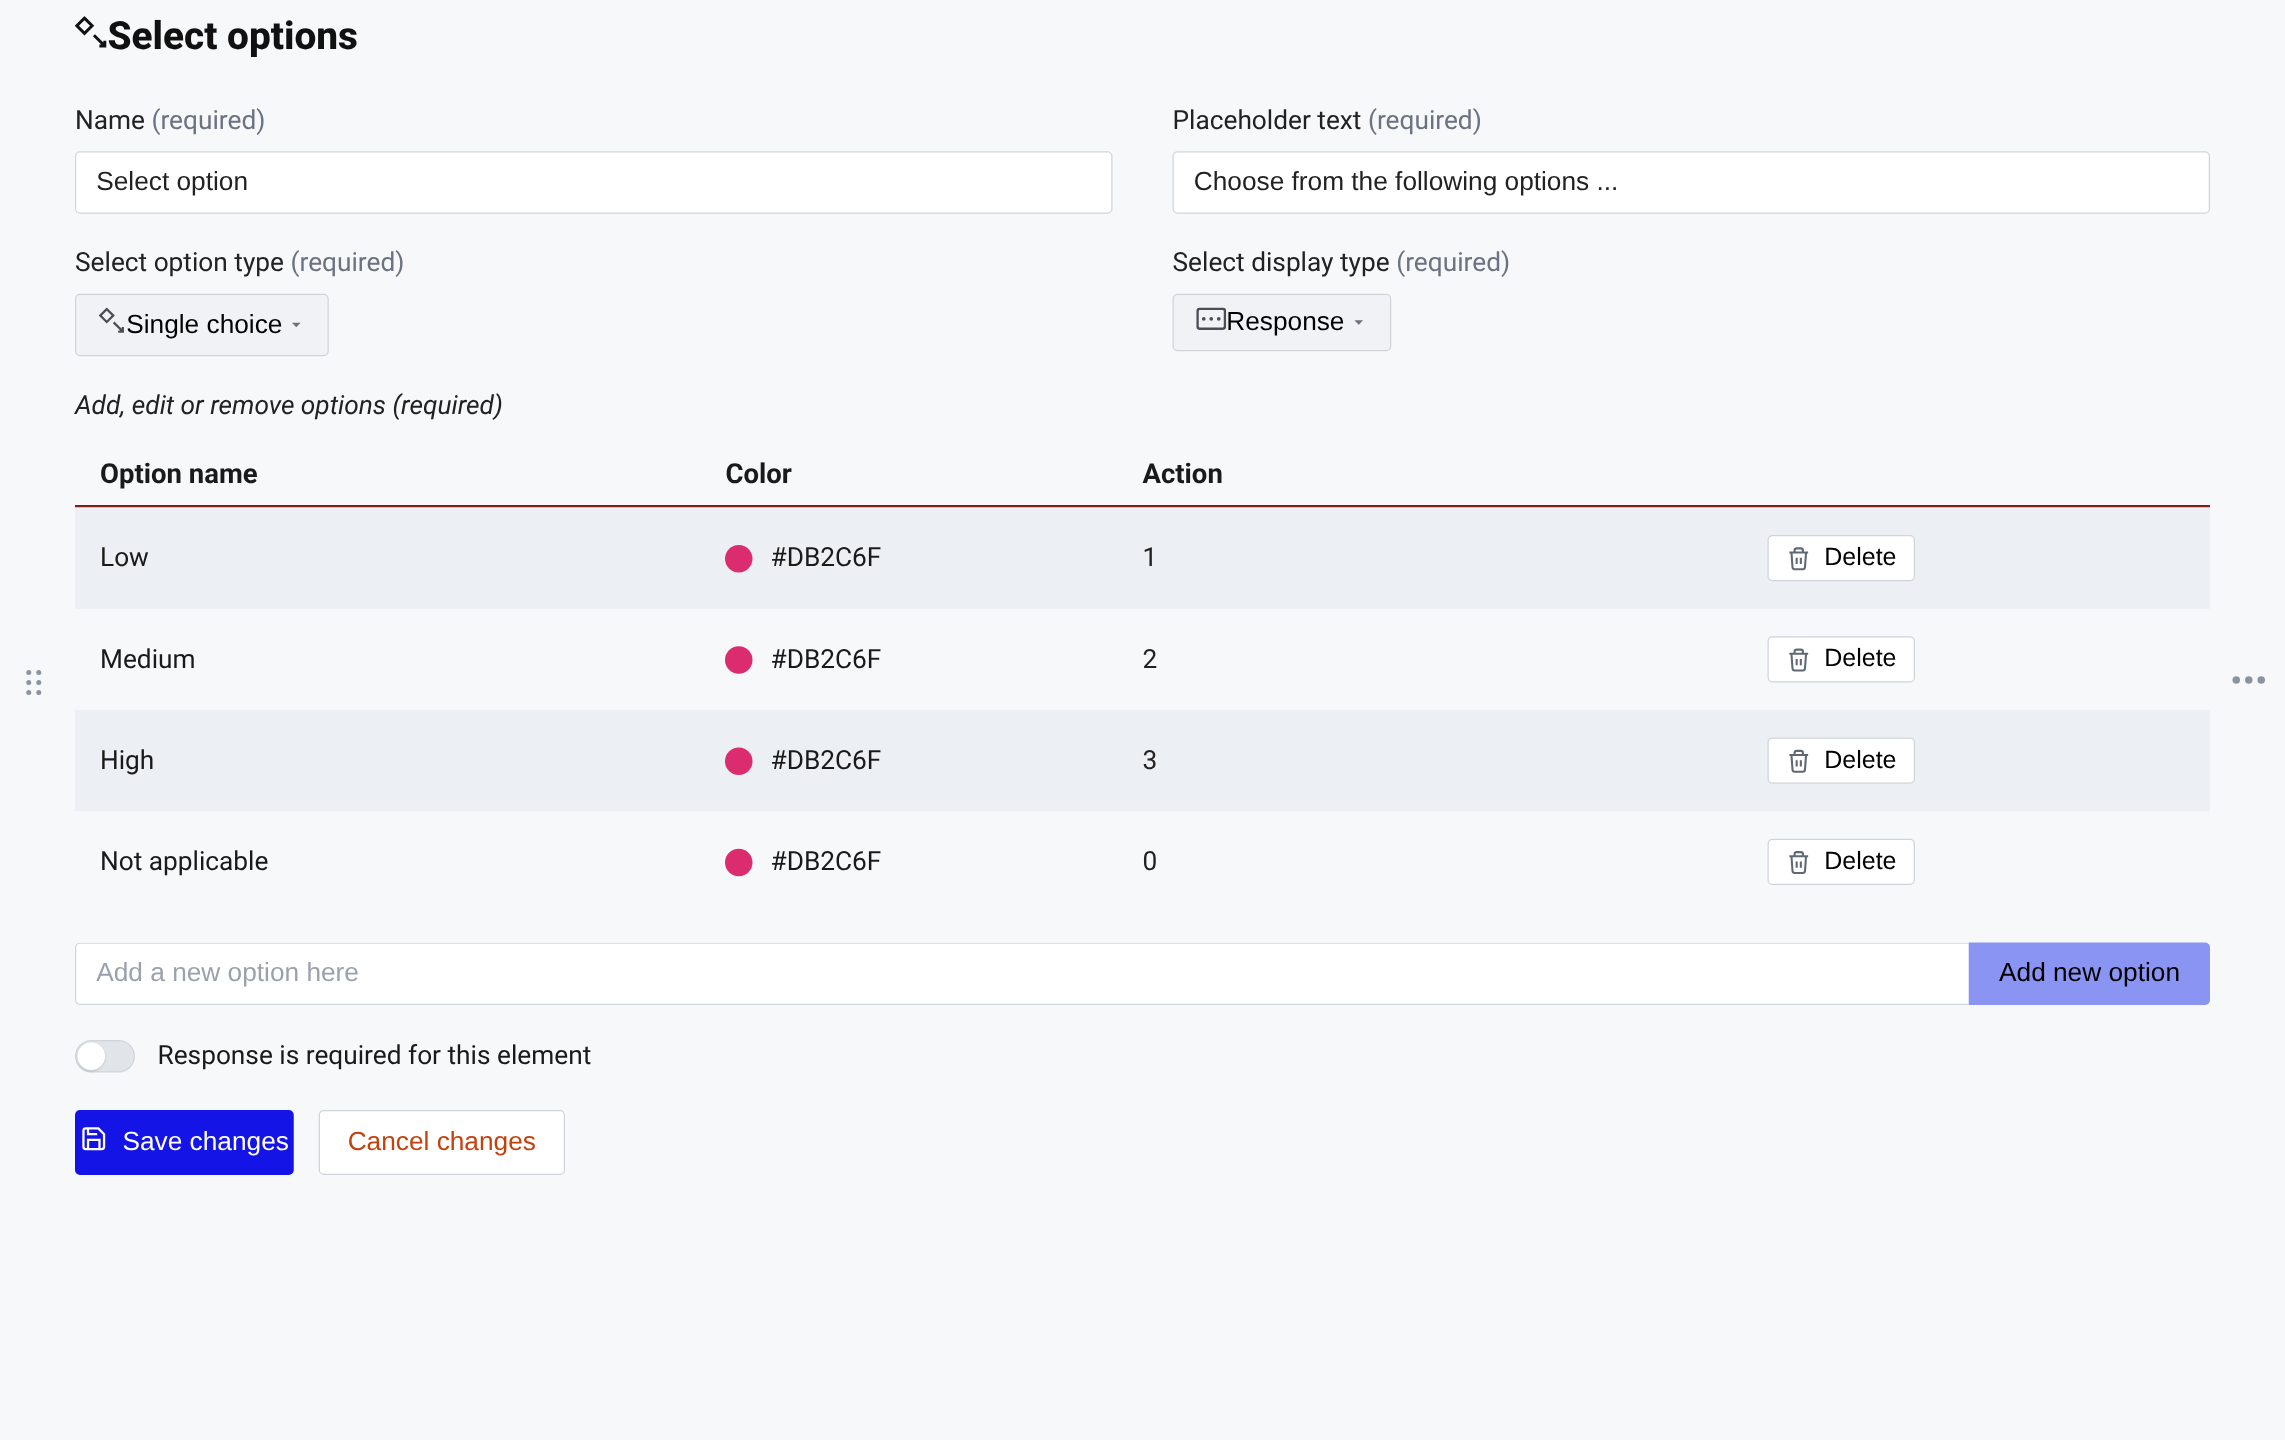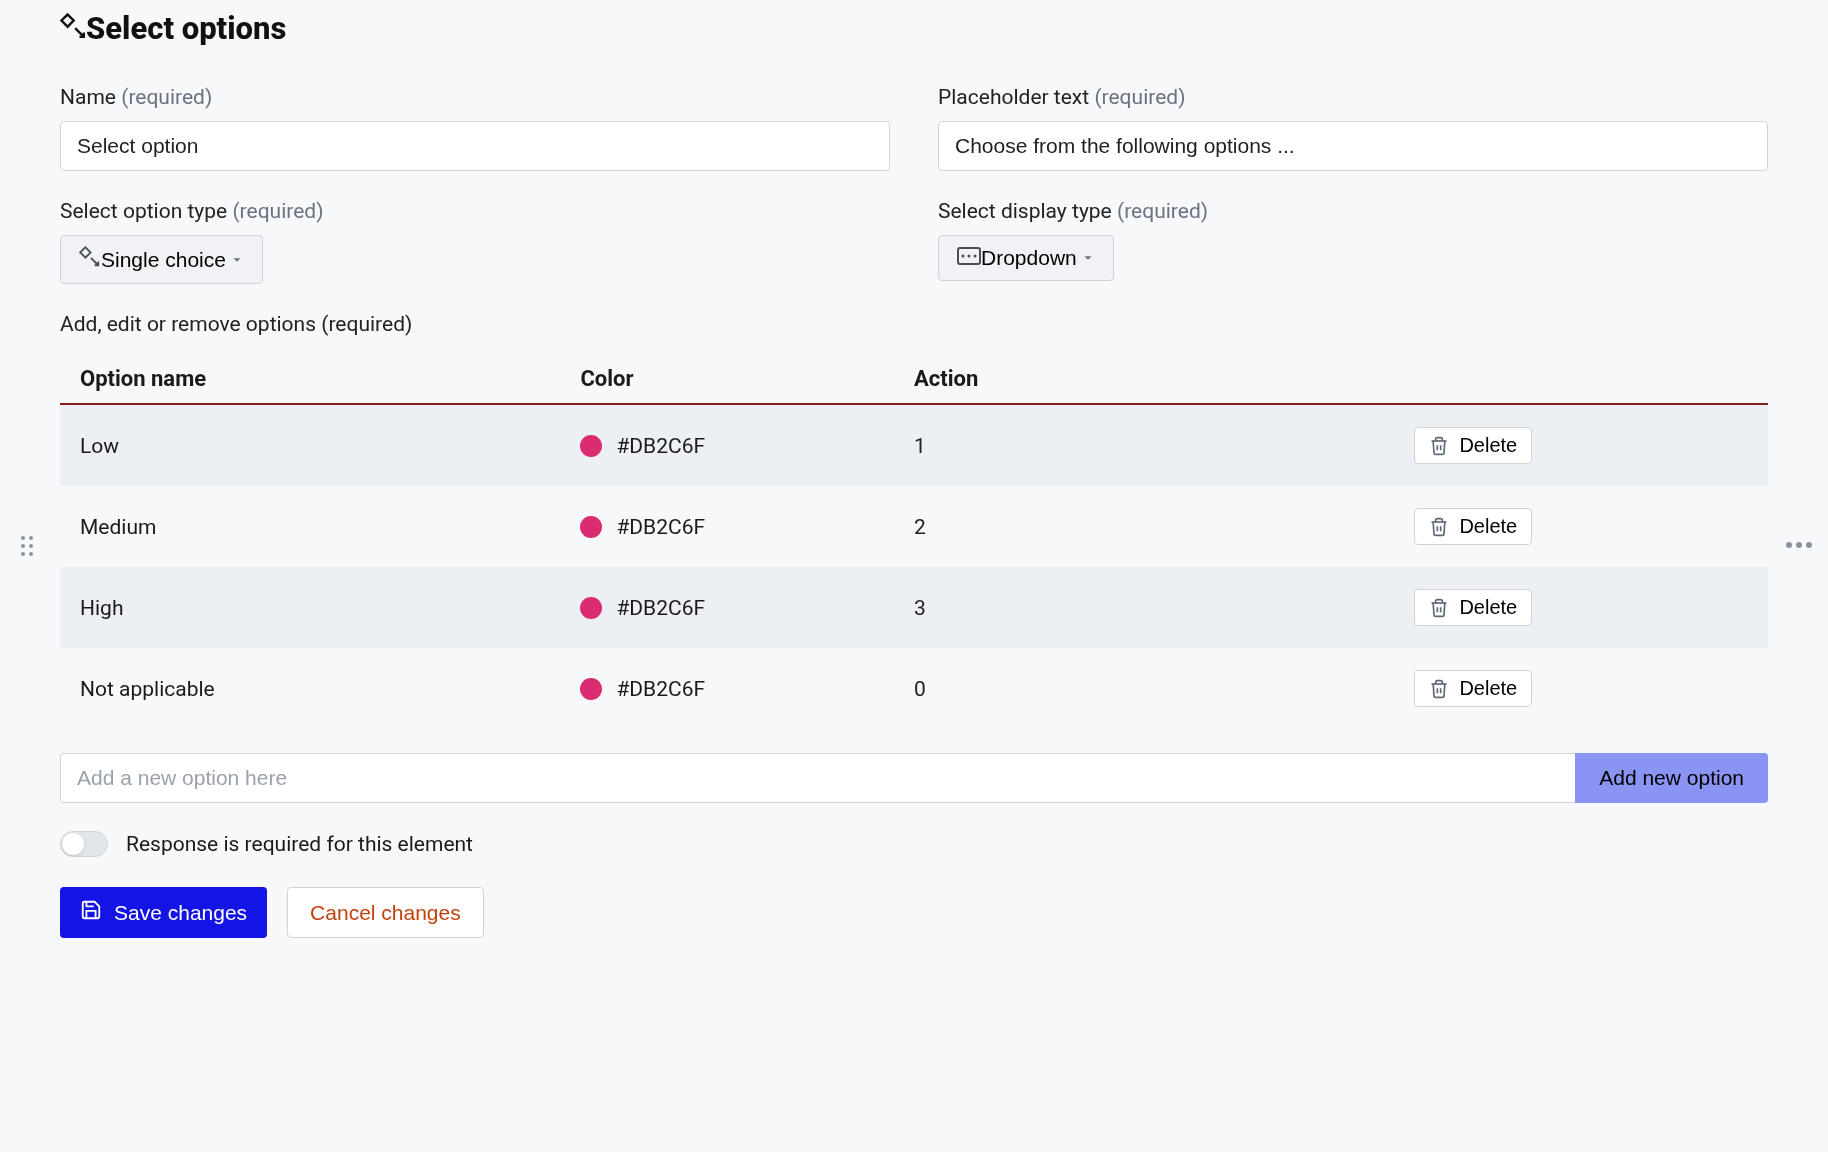--- a/index.html
+++ b/index.html
@@ -28,21 +28,21 @@
   .text-input {
     width: 100%; border: 1px solid #d0d5dd; border-radius: 4px;
     padding: 12px 16px; font-size: 21px; background: #fff; color: #222;
   }
   .select-btn {
     display: inline-flex; align-items: center; 
     border: 1px solid #cfd4db; border-radius: 4px;
     padding: 10px 18px; font-size: 21px; background: #f0f2f5; cursor: pointer; justify-content: space-between;
   }
   .select-btn svg.tail { margin-left: 4px; }
-  .section-label { font-size: 21px; color: #222; margin: 12px 0 18px 0; }
+  .section-label { font-size: 21px; color: #222; margin: 12px 0 18px 0; font-style: italic; }
 
   .table { width: 100%; }
   .thead { display: grid; grid-template-columns: 30% 20% 30% 20%;
     padding: 12px 20px; font-weight: 700; font-size: 22px; border-bottom: 2px solid #7f1d1d; }
   .trow { display: grid; grid-template-columns: 30% 20% 30% 20%;
     padding: 22px 20px; align-items: center; font-size: 21px; }
   .trow.alt { background: #eceff3; }
   .color-cell { display: flex; align-items: center; gap: 14px; }
   .swatch { width: 22px; height: 22px; border-radius: 50%; display: inline-block; }
   .numcell { color: #222; }
@@ -71,21 +71,21 @@
   }
   .toggle .knob {
     width: 22px; height: 22px; background: #fff; border-radius: 50%;
     position: absolute; top: 1px; left: 1px; box-shadow: 0 1px 2px rgba(0,0,0,.15);
   }
 
   .actions { display: flex; gap: 20px; margin-top: 30px; }
   .btn-primary {
     display: inline-flex; align-items: center; gap: 12px;
     background: #1414e6; color: #fff; border: none; border-radius: 4px;
-    padding: 12px 20px; font-size: 21px; cursor: pointer;
+    padding: 12px 4px; font-size: 21px; cursor: pointer;
   }
   .btn-secondary {
     background: #fff; color: #c2410c; border: 1px solid #cfd4db; border-radius: 4px;
     padding: 12px 22px; font-size: 21px; cursor: pointer;
   }
   svg { flex-shrink: 0; }
 </style>
 </head>
 <body>
 
@@ -163,21 +163,21 @@
       </div>
       <button class="select-btn">
         <span>
           <svg width="24" height="18" viewBox="0 0 24 18" fill="none" stroke="#4a4f57" stroke-width="2">
               <rect x="1" y="1" width="22" height="16" rx="2"></rect>
               <circle cx="6" cy="9" r="1.5" fill="#4a4f57" stroke="none"></circle>
               <circle cx="12" cy="9" r="1.5" fill="#4a4f57" stroke="none"></circle>
               <circle cx="18" cy="9" r="1.5" fill="#4a4f57" stroke="none"></circle>
             </svg>
         </span>
-        <span>Dropdown</span>
+        <span>Response</span>
         <svg class="tail" width="14" height="14" viewBox="0 0 24 24" fill="#6b7280">
             <path d="M6 9l6 6 6-6z"></path>
           </svg>
       </button>
     </div>
   </div>
 
   <div class="section-label">
     <span>Add, edit or remove options</span> <span class="req">(required)</span>
   </div>

